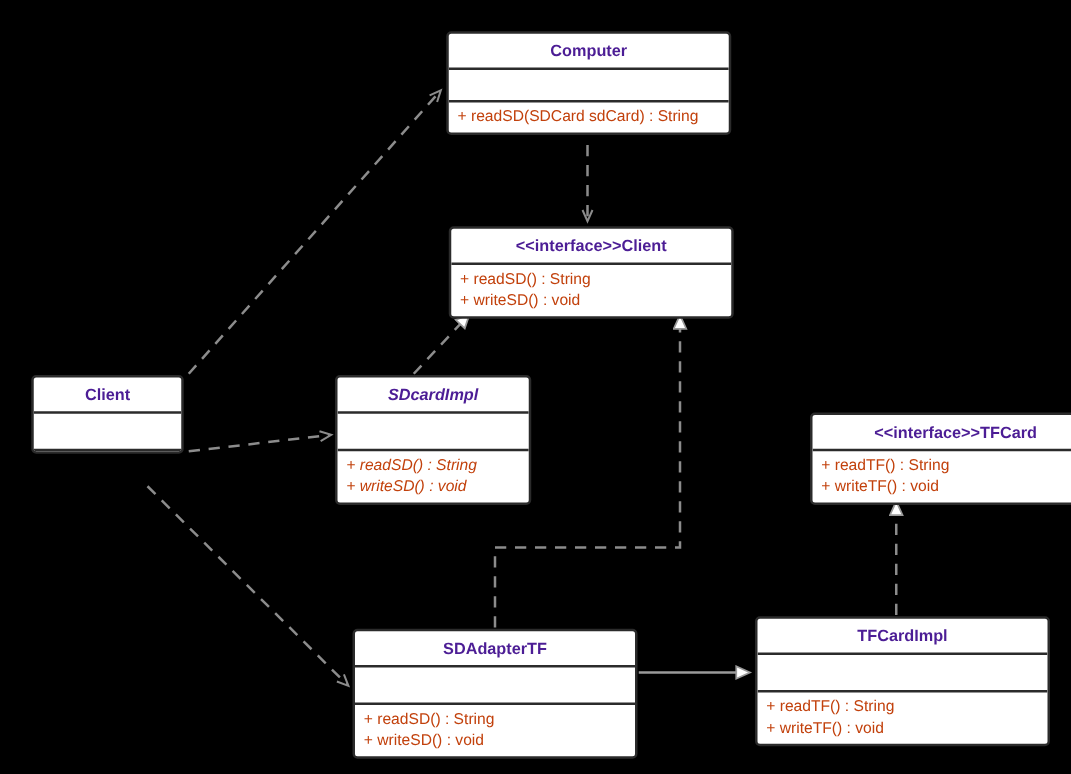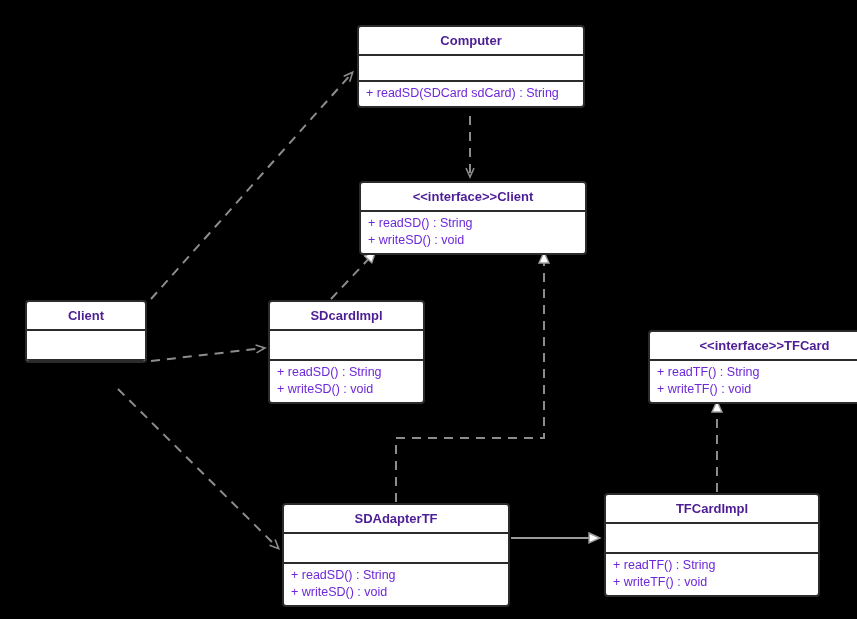--- a/index.html
+++ b/index.html
@@ -49,21 +49,21 @@
     border-bottom: 2px solid #2b2b2b;
     min-height: 22px;
     box-sizing: border-box;
   }
   .uml-ops {
     padding: 3px 7px 4px 7px;
     box-sizing: border-box;
   }
   .uml-op {
     font-size: 12.5px;
-    color: #6d28d9;
+    color: #c2410c;
     line-height: 17px;
     white-space: nowrap;
   }
   .stereo {
     font-weight: bold;
     text-align: center;
   }
 </style>
 </head>
 <body>
@@ -120,21 +120,21 @@
     </div>
   </div>
 
   <div class="uml-class" style="left:25px; top:300px; width:122px;">
     <div class="uml-title">
       <span>Client</span>
     </div>
     <div class="uml-attrs" style="height:30px;"></div>
   </div>
 
-  <div class="uml-class" style="left:268px; top:300px; width:157px;">
+  <div class="uml-class" style="left:268px; top:300px; width:157px;font-style:italic;">
     <div class="uml-title">
       <span>SDcardImpl</span>
     </div>
     <div class="uml-attrs" style="height:30px;"></div>
     <div class="uml-ops">
       <div class="uml-op">+ readSD() : String</div>
       <div class="uml-op">+ writeSD() : void</div>
     </div>
   </div>
 
@@ -152,21 +152,21 @@
     <div class="uml-title">
       <span>SDAdapterTF</span>
     </div>
     <div class="uml-attrs" style="height:30px;"></div>
     <div class="uml-ops">
       <div class="uml-op">+ readSD() : String</div>
       <div class="uml-op">+ writeSD() : void</div>
     </div>
   </div>
 
-  <div class="uml-class" style="left:604px; top:493px; width:216px;">
+  <div class="uml-class" style="left:604px; top:493px; width:236px;">
     <div class="uml-title">
       <span>TFCardImpl</span>
     </div>
     <div class="uml-attrs" style="height:30px;"></div>
     <div class="uml-ops">
       <div class="uml-op">+ readTF() : String</div>
       <div class="uml-op">+ writeTF() : void</div>
     </div>
   </div>
 

